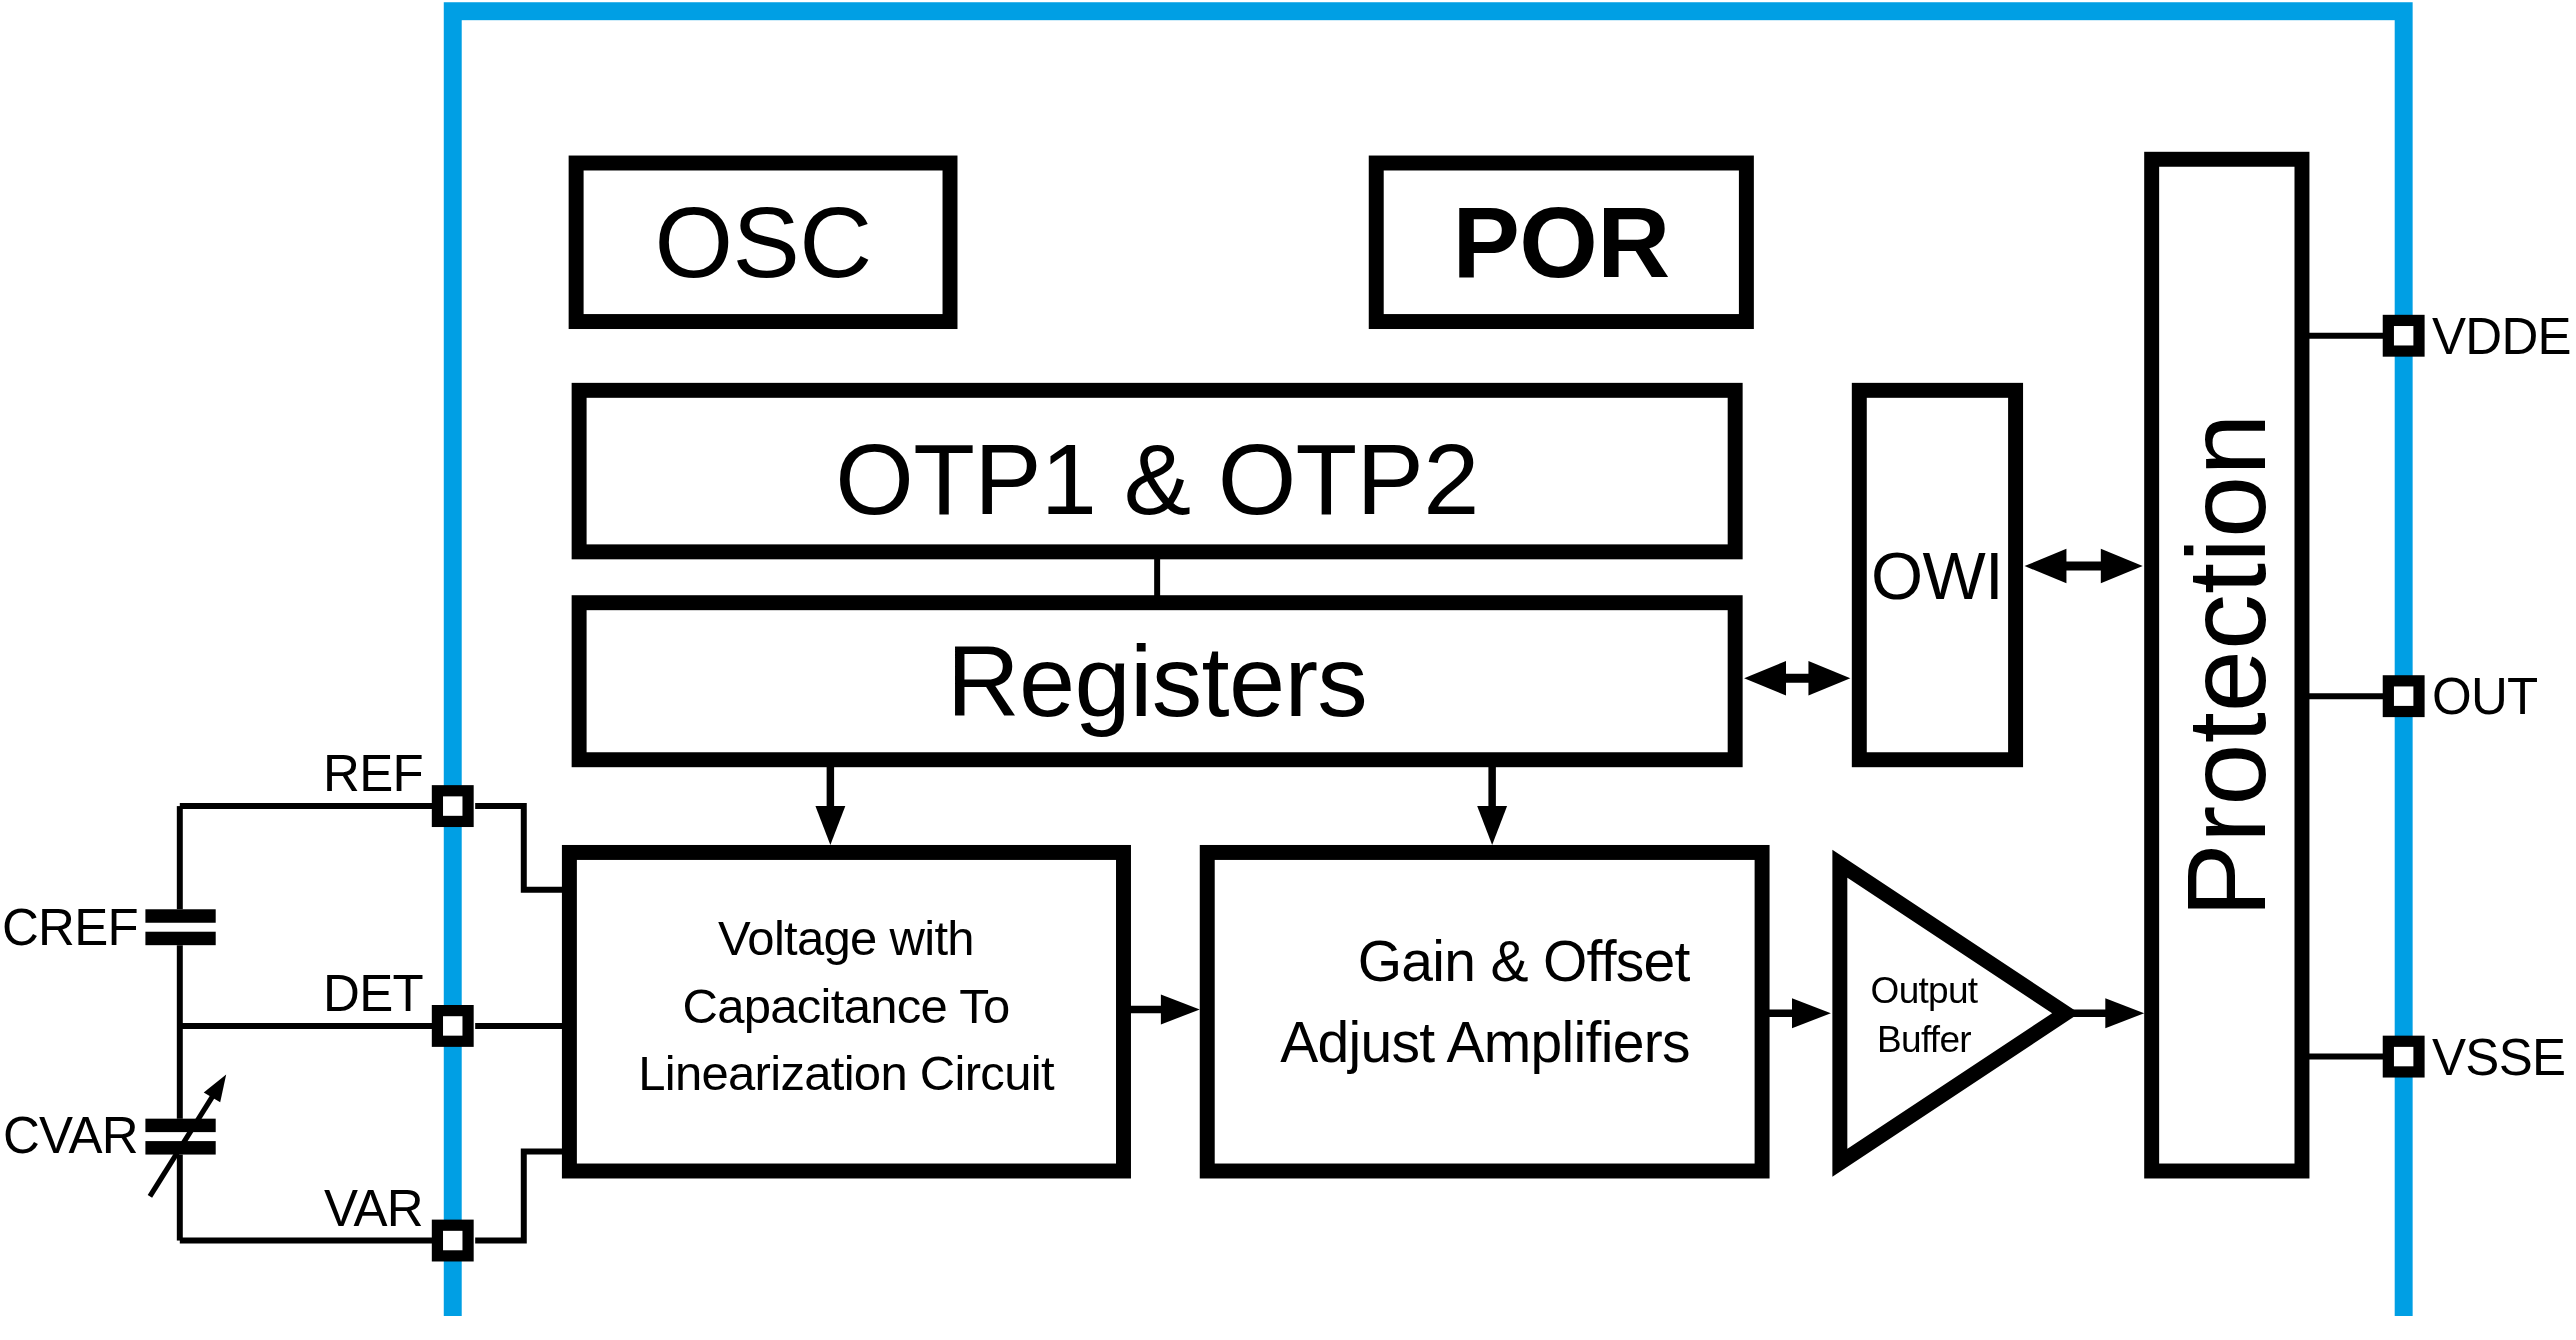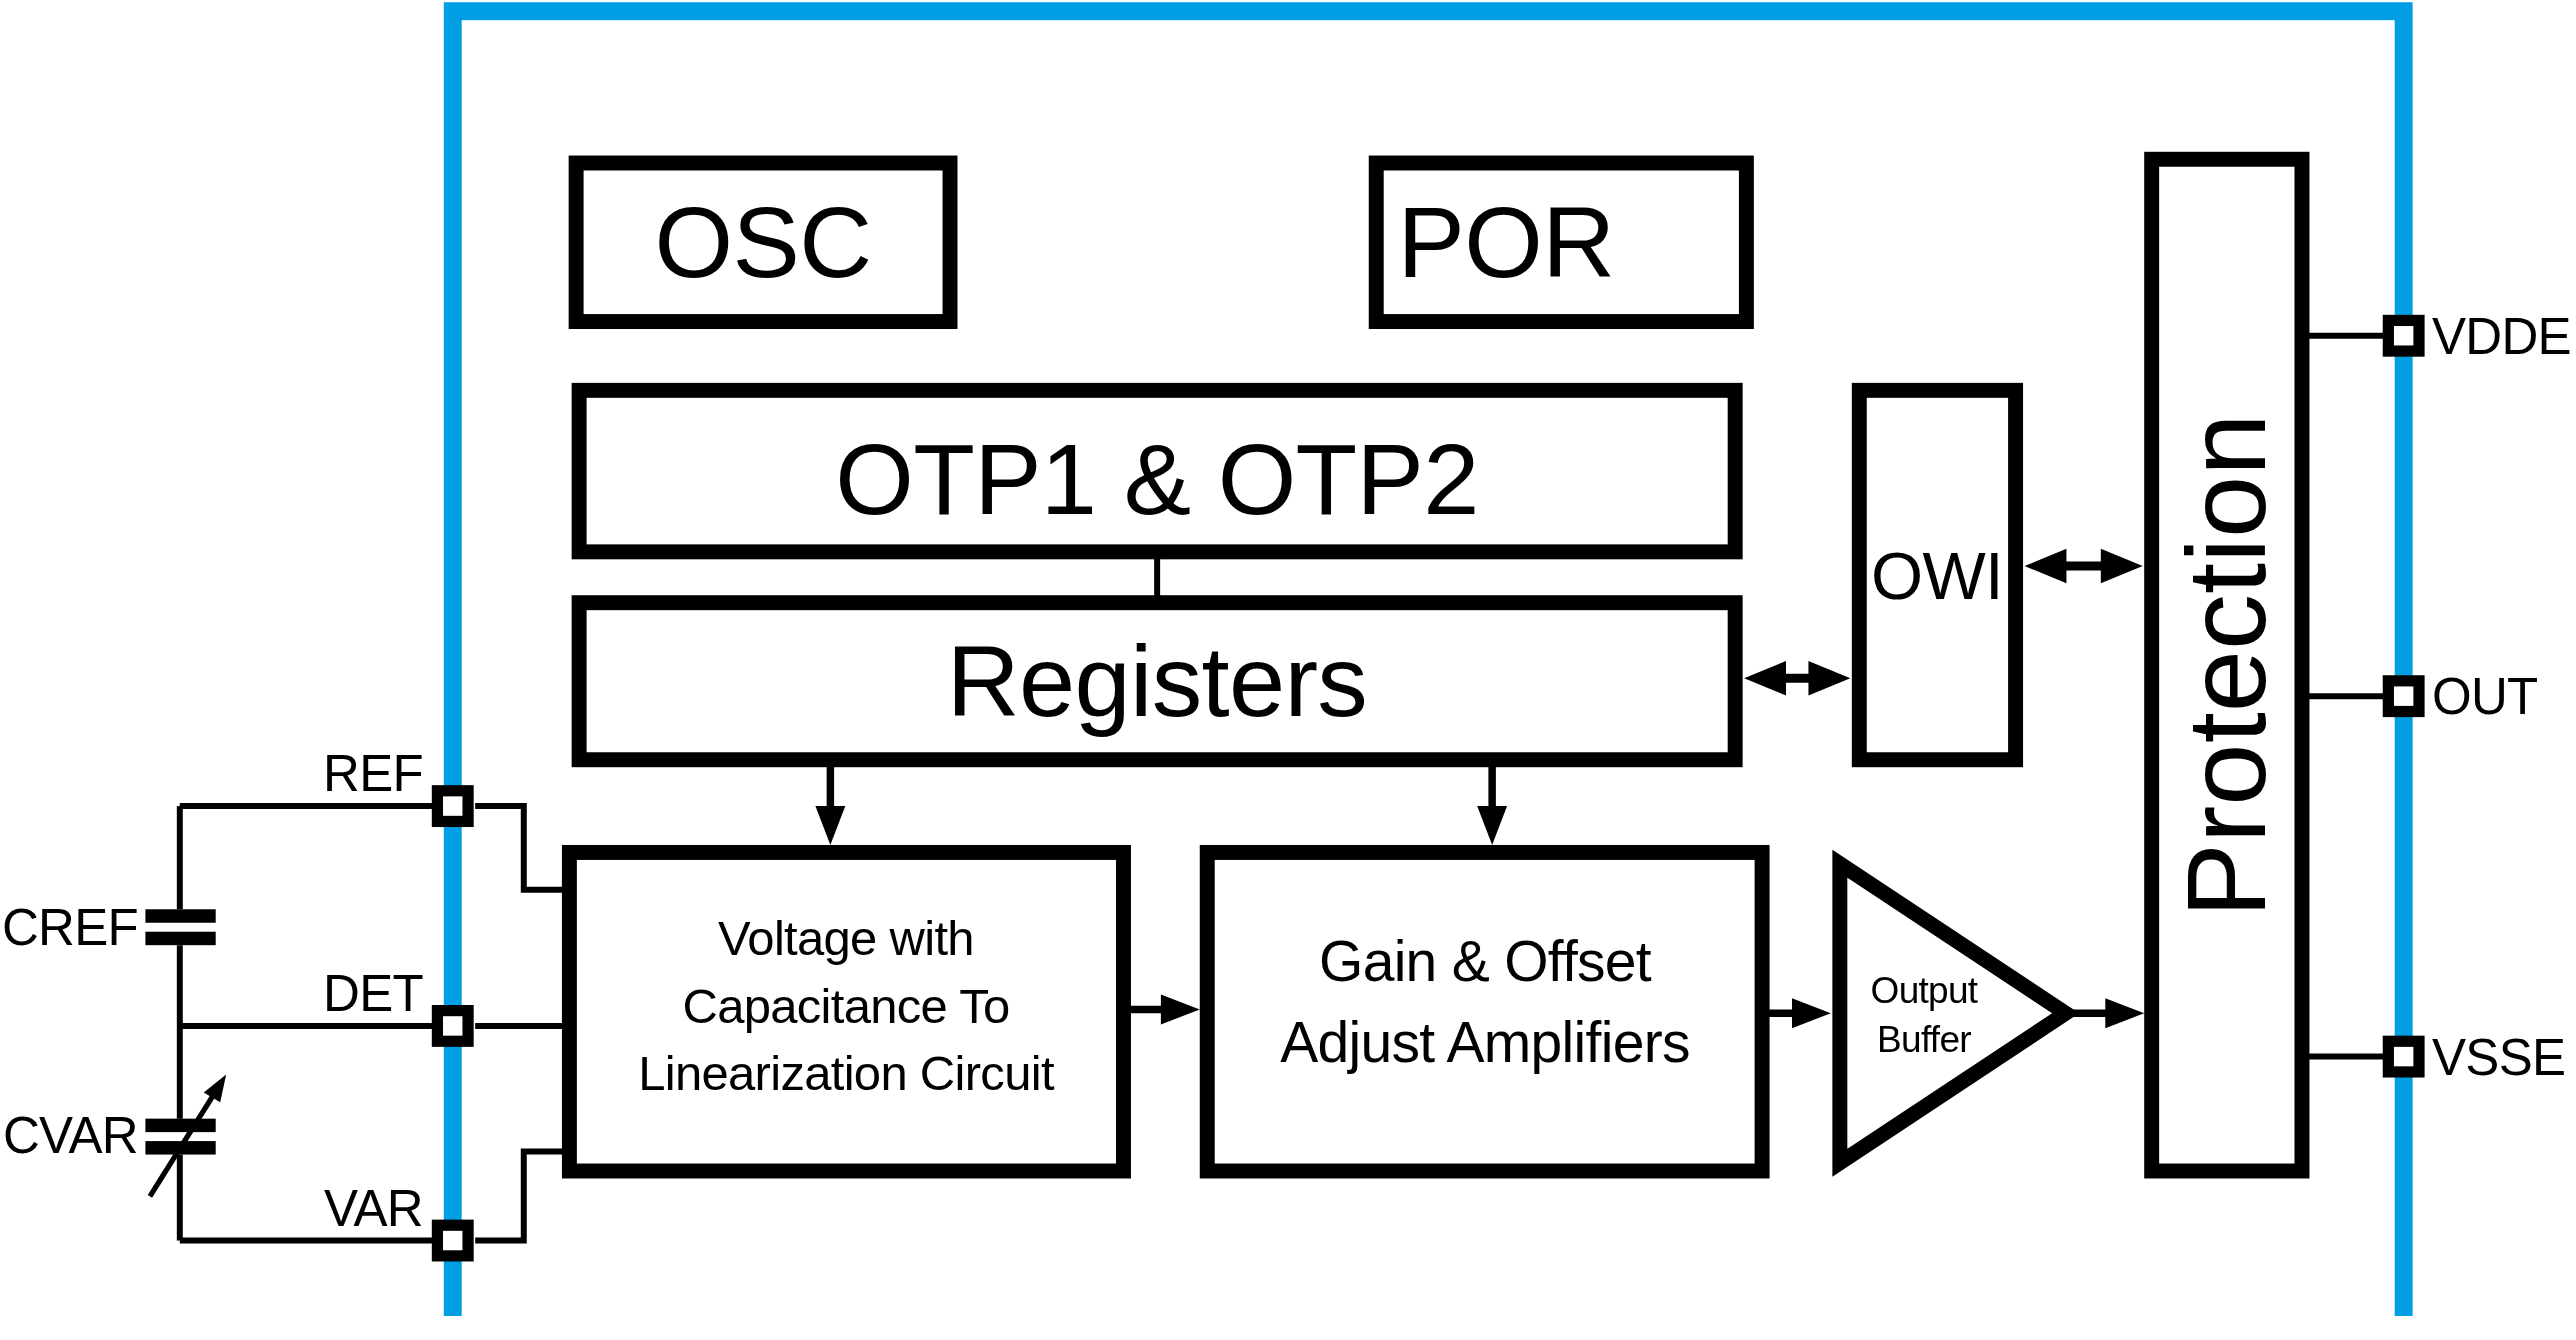--- a/index.html
+++ b/index.html
@@ -9,21 +9,21 @@
   }
   .stage svg{position:absolute;left:0;top:0;}
   .lbl{position:absolute;white-space:nowrap;letter-spacing:-0.7px;line-height:1;}
   .mid{transform:translate(-50%,-50%);text-align:center;}
   .rend{transform:translate(-100%,-50%);text-align:right;}
   .lend{transform:translate(0,-50%);text-align:right;}
   .f-block{font-size:101px;}
   .f-owi{font-size:67px;}
   .f-pin{font-size:51px;}
   .f-c2v{font-size:49px;line-height:1.38;}
-  .f-gain{font-size:57px;line-height:1.42;}
+  .f-gain{font-size:57px;line-height:1.42;text-align:right;}
   .f-buf{font-size:37px;line-height:1.32;}
   .f-prot{font-size:112px;}
   .multiline span{display:block;}
   #protection-label{
     position:absolute;left:955px;top:605px;width:2543px;height:120px;
     line-height:120px;text-align:center;transform:rotate(-90deg);
     transform-origin:1272px 60px; 
   }
 </style>
 </head>
@@ -120,21 +120,21 @@
         <rect x="3201" y="918" width="26" height="26" fill="#ffffff"></rect>
       </g>
       <g>
         <rect x="3186" y="1385" width="56" height="56" fill="#000000"></rect>
         <rect x="3201" y="1400" width="26" height="26" fill="#ffffff"></rect>
       </g>
     </g>
   </svg>
 
   <div class="lbl mid f-block" style="left:763px;top:242px;">OSC</div>
-  <div class="lbl mid f-block" style="left:1506px;top:242px;">POR</div>
+  <div class="lbl mid f-block" style="left:1561px;top:242px;font-weight:bold;">POR</div>
   <div class="lbl mid f-block" style="left:1157px;top:471px;margin-top:8px;">OTP1 &amp; OTP2</div>
   <div class="lbl mid f-block" style="left:1157px;top:681px;">Registers</div>
   <div class="lbl mid f-owi" style="left:1937px;top:575px;">OWI</div>
 
   <div class="lbl mid f-c2v multiline" style="left:846px;top:1006px;">
     <span>Voltage with</span>
     <span>Capacitance To</span>
     <span>Linearization Circuit</span>
   </div>
 

